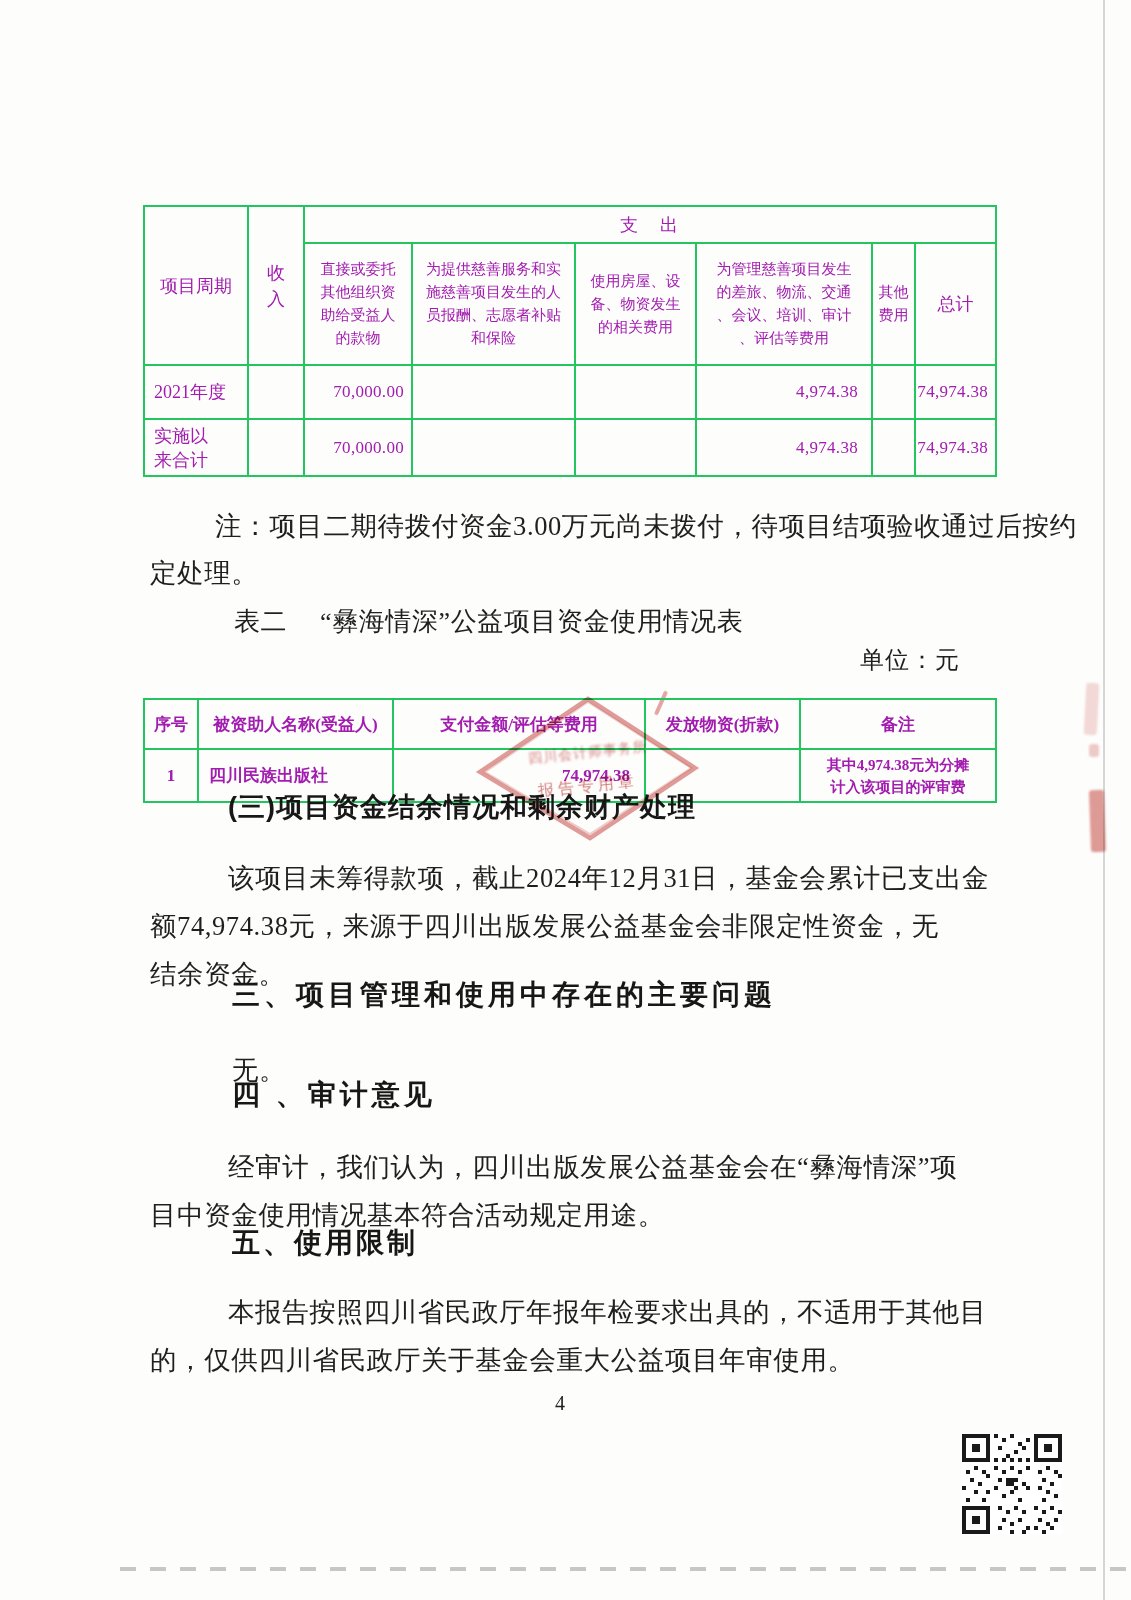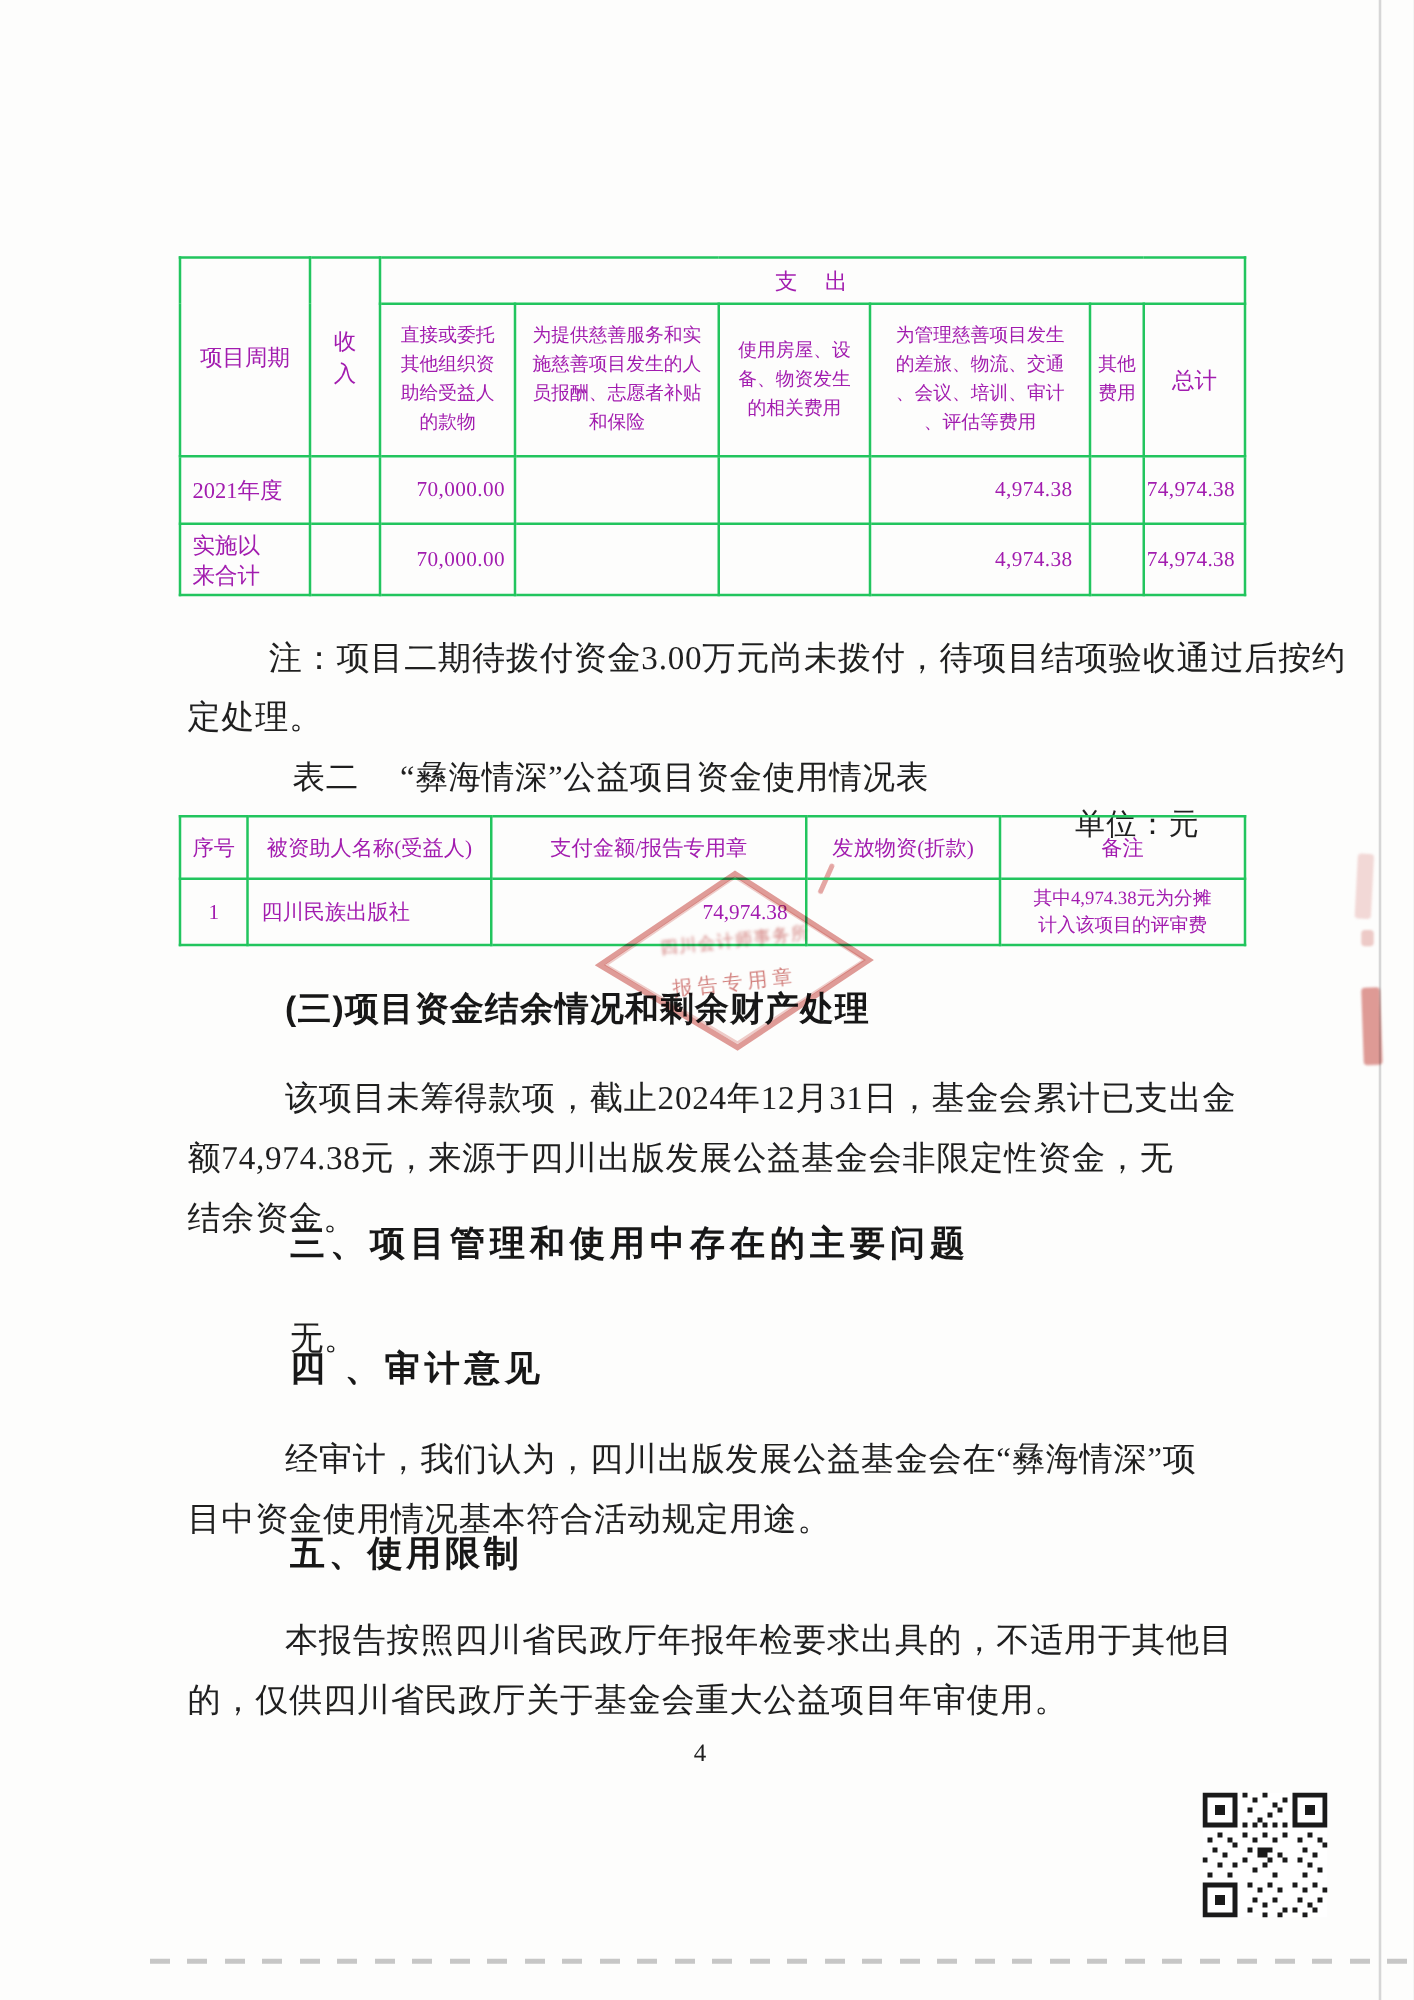--- a/index.html
+++ b/index.html
@@ -27,21 +27,21 @@
   .t1 .c-direct{padding:2px 12px;}
   .t1 .c-house{padding:2px 10px;}
   .t1 .c-admin{padding:2px 14px;}
   .t1 .c-other{padding:2px 5px;}
   .t1 .lbl{font-size:18px;}
   .t1 .rowlbl{font-size:18px;text-align:left;padding:2px 24px 2px 9px;line-height:24px;word-break:break-all;}
   .t1 .num{font-size:17px;text-align:right;padding-right:7px;letter-spacing:.3px;margin-left:40px;}
   .t1 .pr12{padding-right:13px;}
   .exp-head{font-size:18px;letter-spacing:2px;}
   .income-cell{font-size:18px;padding:0 14px;line-height:26px;word-break:break-all;}
-  .t2{left:143px;top:652px;width:852px;}
+  .t2{left:143px;top:698px;width:852px;font-weight:bold;}
   .t2 .hd{font-size:17px;}
   .t2 .name{font-size:17px;text-align:left;padding-left:10px;}
   .t2 .amt{font-size:17px;text-align:right;padding-right:14px;}
   .t2 .remark{font-size:15px;line-height:22px;padding:2px 0;}
   
   .line{position:absolute;white-space:nowrap;font-size:26.5px;letter-spacing:.6px;line-height:32px;margin-top:26px;}
   .bold-head{position:absolute;white-space:nowrap;font-weight:bold;
     font-family:"Liberation Sans","DejaVu Sans",sans-serif;color:#171717;}
   .cap{font-size:26px;}
   .unit{font-size:24px;letter-spacing:1px;}
@@ -129,21 +129,21 @@
       <col style="width:54px">
         <col style="width:195px">
         <col style="width:252px">
       <col style="width:155px">
         <col style="width:196px">
     </colgroup>
     <tbody>
         <tr style="height:50px">
       <td class="hd">序号</td>
       <td class="hd">被资助人名称(受益人)</td>
-      <td class="hd">支付金额/报告专用章</td>
+      <td class="hd">支付金额/评估等费用</td>
       <td class="hd">发放物资(折款)</td>
       <td class="hd">备注</td>
     </tr>
     <tr style="height:53px">
       <td style="font-size:17px">1</td>
       <td class="name">四川民族出版社</td>
       <td class="amt">74,974.38</td>
       <td></td>
       <td class="remark">
         <div>其中4,974.38元为分摊</div>

